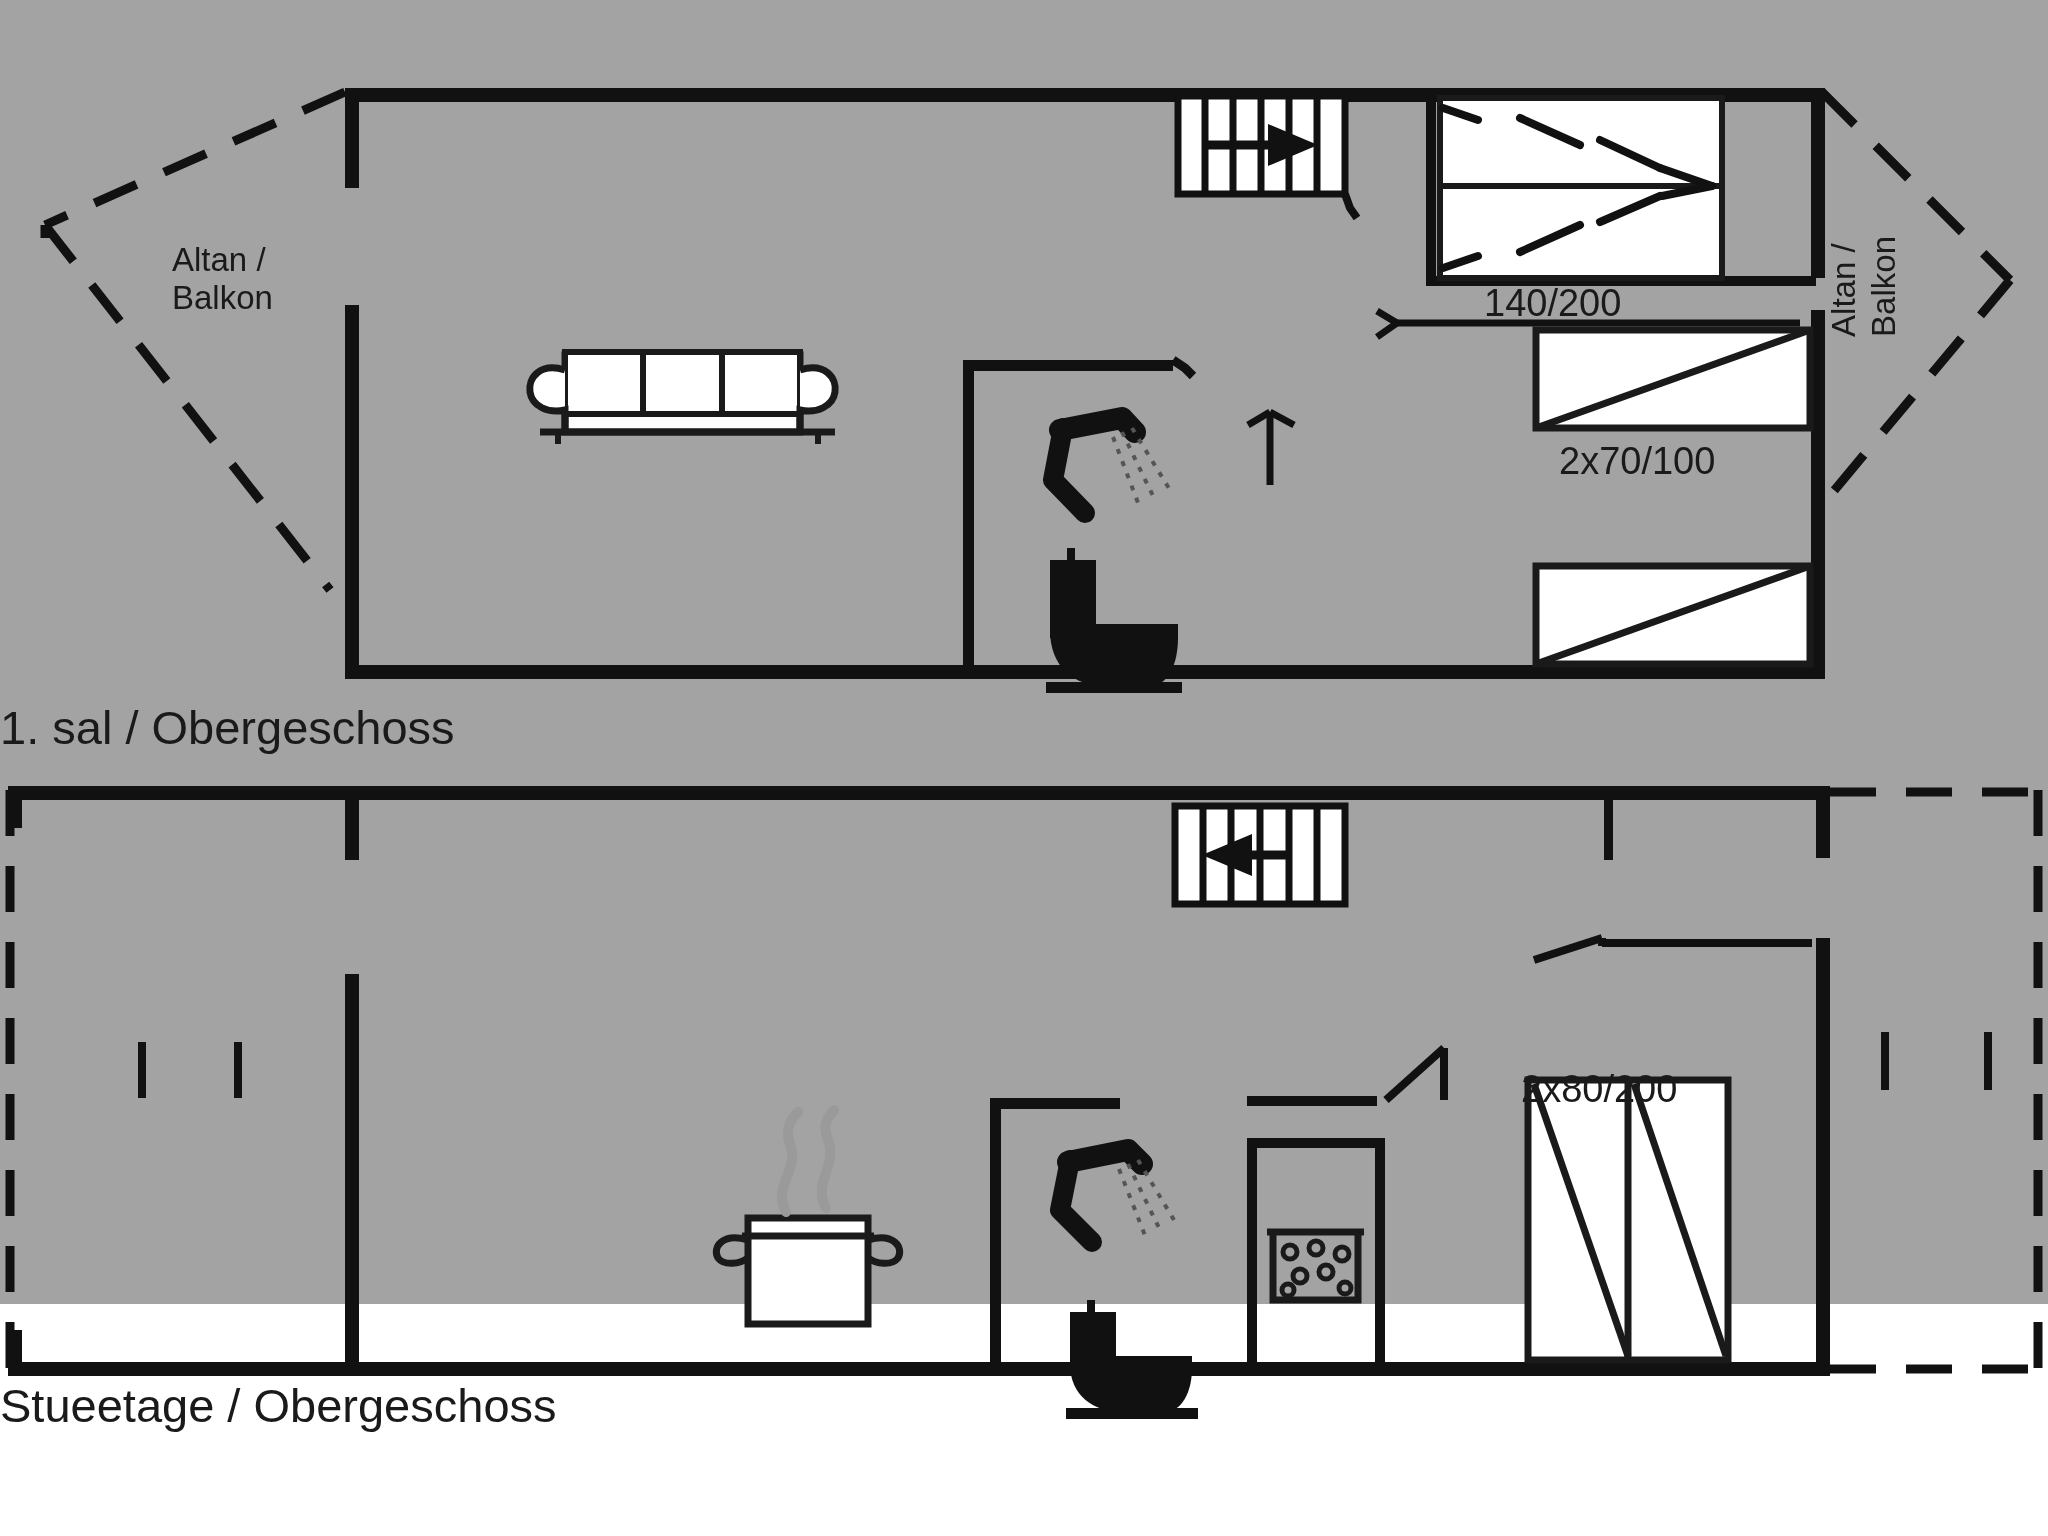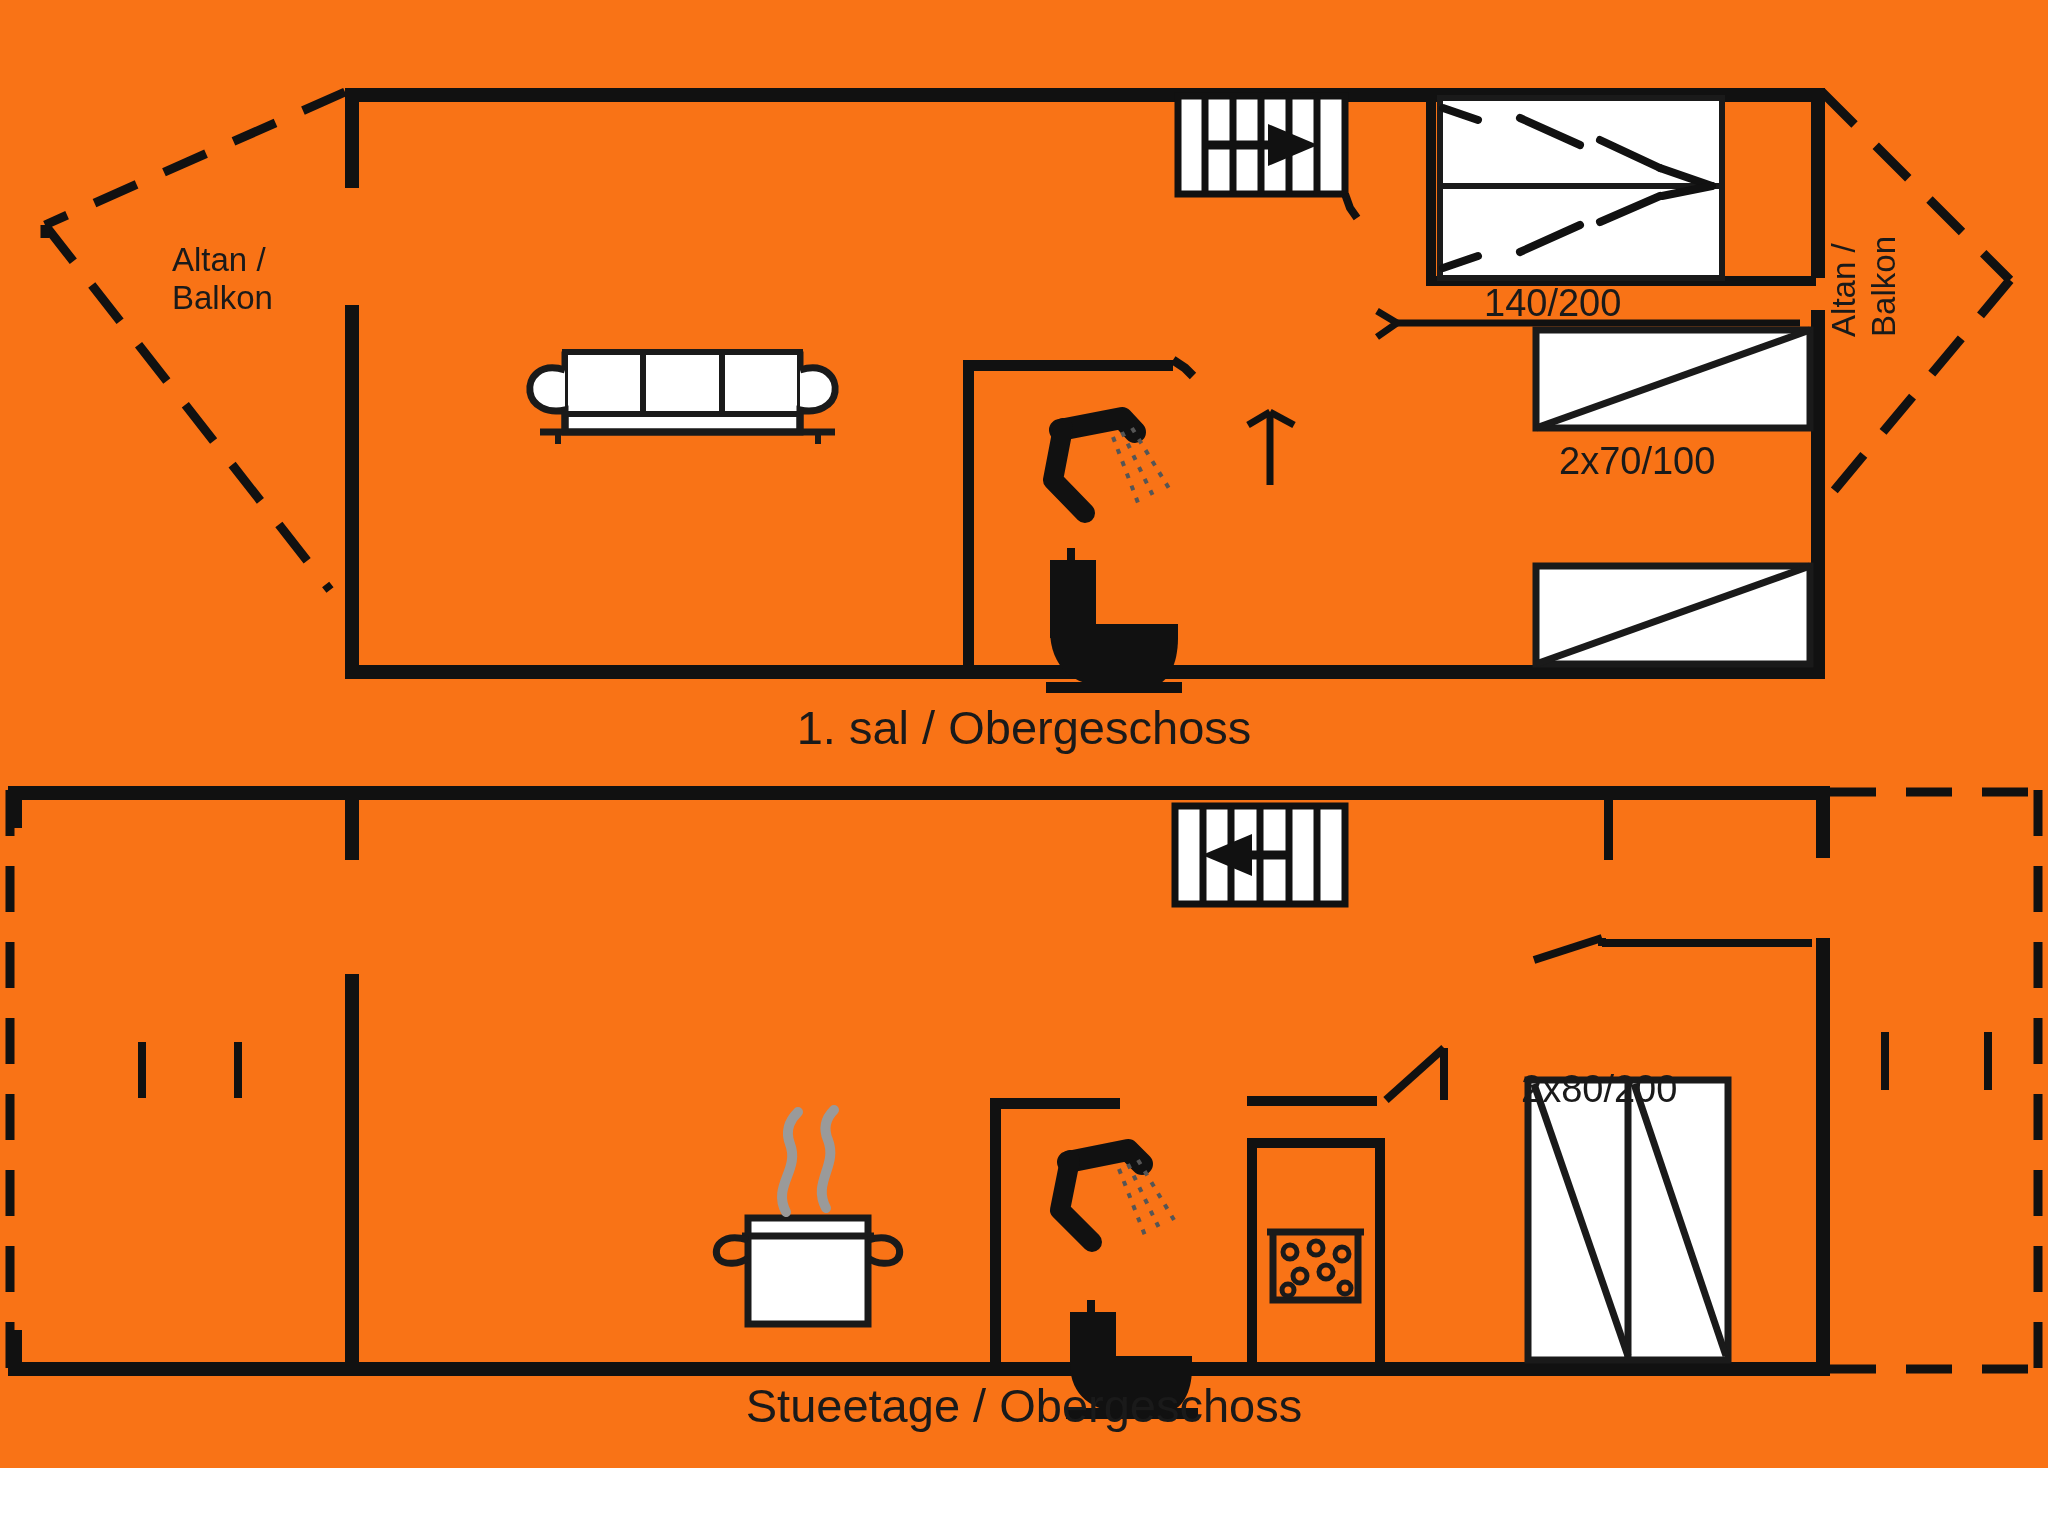--- a/index.html
+++ b/index.html
@@ -9,33 +9,32 @@
   }
   body {
     width: 2048px;
     height: 1536px;
     font-family: "Liberation Sans", sans-serif;
     overflow: hidden;
   }
   #plan-root {
     position: relative;
     width: 2048px;
-    height: 1468px;
-    background: #f97316;
+    height: 1304px;
+    background: #a3a3a3;
   }
   svg.plan {
     position: absolute;
     top: 0; left: 0;
     width: 2048px;
     height: 1536px;
     display: block;
   }
   .floor-caption {
     position: absolute;
-    text-align: center;
     font-family: "Liberation Sans", sans-serif;
     font-size: 47px;
     color: #1a1a1a;
     white-space: nowrap;
     letter-spacing: 0px;
   }
   #caption-upper { left: 0; width: 2048px; top: 700px; }
   #caption-ground { left: 0; width: 2048px; top: 1378px; }
 
   .area-label {

